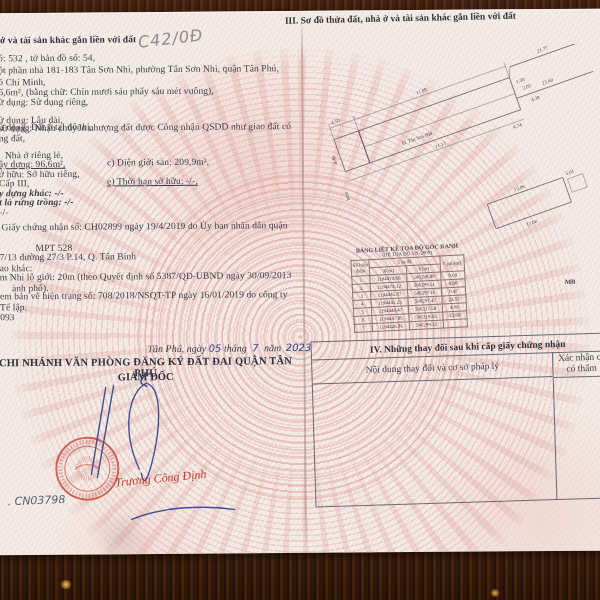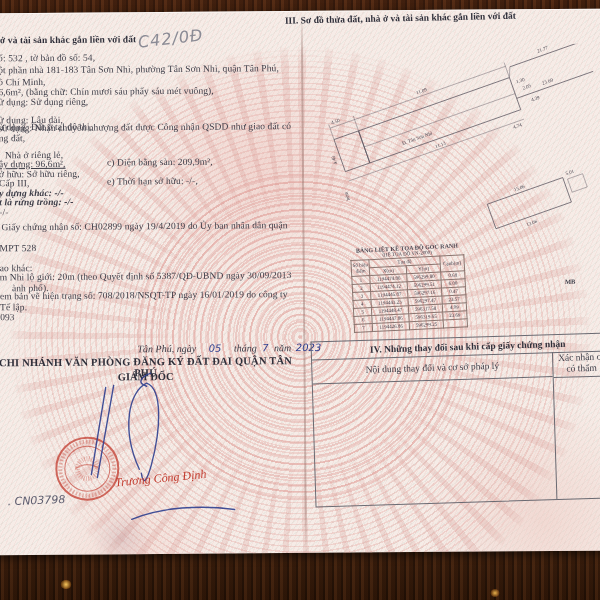--- a/index.html
+++ b/index.html
@@ -96,41 +96,42 @@
     <div class="ln" style="left:10px;top:76px;">ồ Chí Minh,</div>
     <div class="ln" style="left:10px;top:86px;">6,6m², (bằng chữ: Chín mươi sáu phẩy sáu mét vuông),</div>
     <div class="ln" style="left:10px;top:96px;">ử dụng: Sử dụng riêng,</div>
     <div class="ln" style="left:10px;top:105px;margin-top:16px;">ử dụng: Đất ở tại đô thị,</div>
     <div class="ln" style="left:10px;top:114px;">ử dụng: Lâu dài,</div>
     <div class="ln" style="left:10px;top:122px;">sử dụng: Nhận chuyển nhượng đất được Công nhận QSDD như giao đất có</div>
     <div class="ln" style="left:10px;top:132px;">ng đất,</div>
 
     <div class="ln" style="left:16px;top:149px;">Nhà ở riêng lẻ,</div>
     <div class="ln" style="left:10px;top:158px;text-decoration:underline;">ây dựng: 96,6m²,</div>
-    <div class="ln" style="left:118px;top:157px;">c) Diện bằng sàn: 209,9m²,</div>
+    <div class="ln" style="left:118px;top:157px;">c) Diện giới sàn: 209,9m²,</div>
     <div class="ln" style="left:10px;top:168px;">ở hữu: Sở hữu riêng,</div>
     <div class="ln" style="left:10px;top:177px;">Cấp III,</div>
-    <div class="ln" style="left:118px;top:176px;">e) Thời hạn sở hữu: -/-,</div>
+    <div class="ln" style="left:118px;top:176px;text-decoration:underline;">e) Thời hạn sở hữu: -/-,</div>
     <div class="ln bi" style="left:10px;top:187px;">y dựng khác: -/-</div>
     <div class="ln bi" style="left:10px;top:196px;">t là rừng trồng: -/-</div>
     <div class="ln" style="left:10px;top:206px;">-/-</div>
 
     <div class="ln" style="left:12px;top:221px;">Giấy chứng nhận số: CH02899 ngày 19/4/2019 do Ủy ban nhân dân quận</div>
 
-    <div class="ln" style="left:10px;top:242px;">MPT 528</div>
+    <div class="ln" style="left:10px;top:242px;padding-left:36px;">MPT 528</div>
+    <div class="ln" style="left:10px;top:251px;">7/13 đường 27/3 P.14, Q. Tân Bình</div>
     <div class="ln" style="left:10px;top:262px;">ao khác:</div>
     <div class="ln" style="left:10px;top:271px;">m Nhì lộ giới: 20m (theo Quyết định số 5387/QĐ-UBND ngày 30/09/2013</div>
     <div class="ln" style="left:10px;top:282px;margin-left:12px;">ành phố).</div>
     <div class="ln" style="left:10px;top:290px;">em bản vẽ hiện trạng số: 708/2018/NSQT-TP ngày 16/01/2019 do công ty</div>
     <div class="ln" style="left:10px;top:301px;">Tế lập.</div>
     <div class="ln" style="left:10px;top:311px;">093</div>
 
     <div class="dateline">
       <span>Tân Phú, ngày</span>
-      <span class="ink" style="margin:0 10px;">05</span>
+      <span class="ink" style="margin:0 0;">05</span>
       <span>tháng</span>
       <span class="ink" style="margin:0 3px;">7</span>
       <span>năm</span>
       <span class="ink" style="margin:0 2px;">2023</span>
     </div>
     <div class="office">CHI NHÁNH VĂN PHÒNG ĐĂNG KÝ ĐẤT ĐAI QUẬN TÂN PHÚ</div>
     <div class="role">GIÁM ĐỐC</div>
 
     <svg style="position:absolute;left:60px;top:368px;" width="220" height="165" viewBox="0 0 220 165">
 

